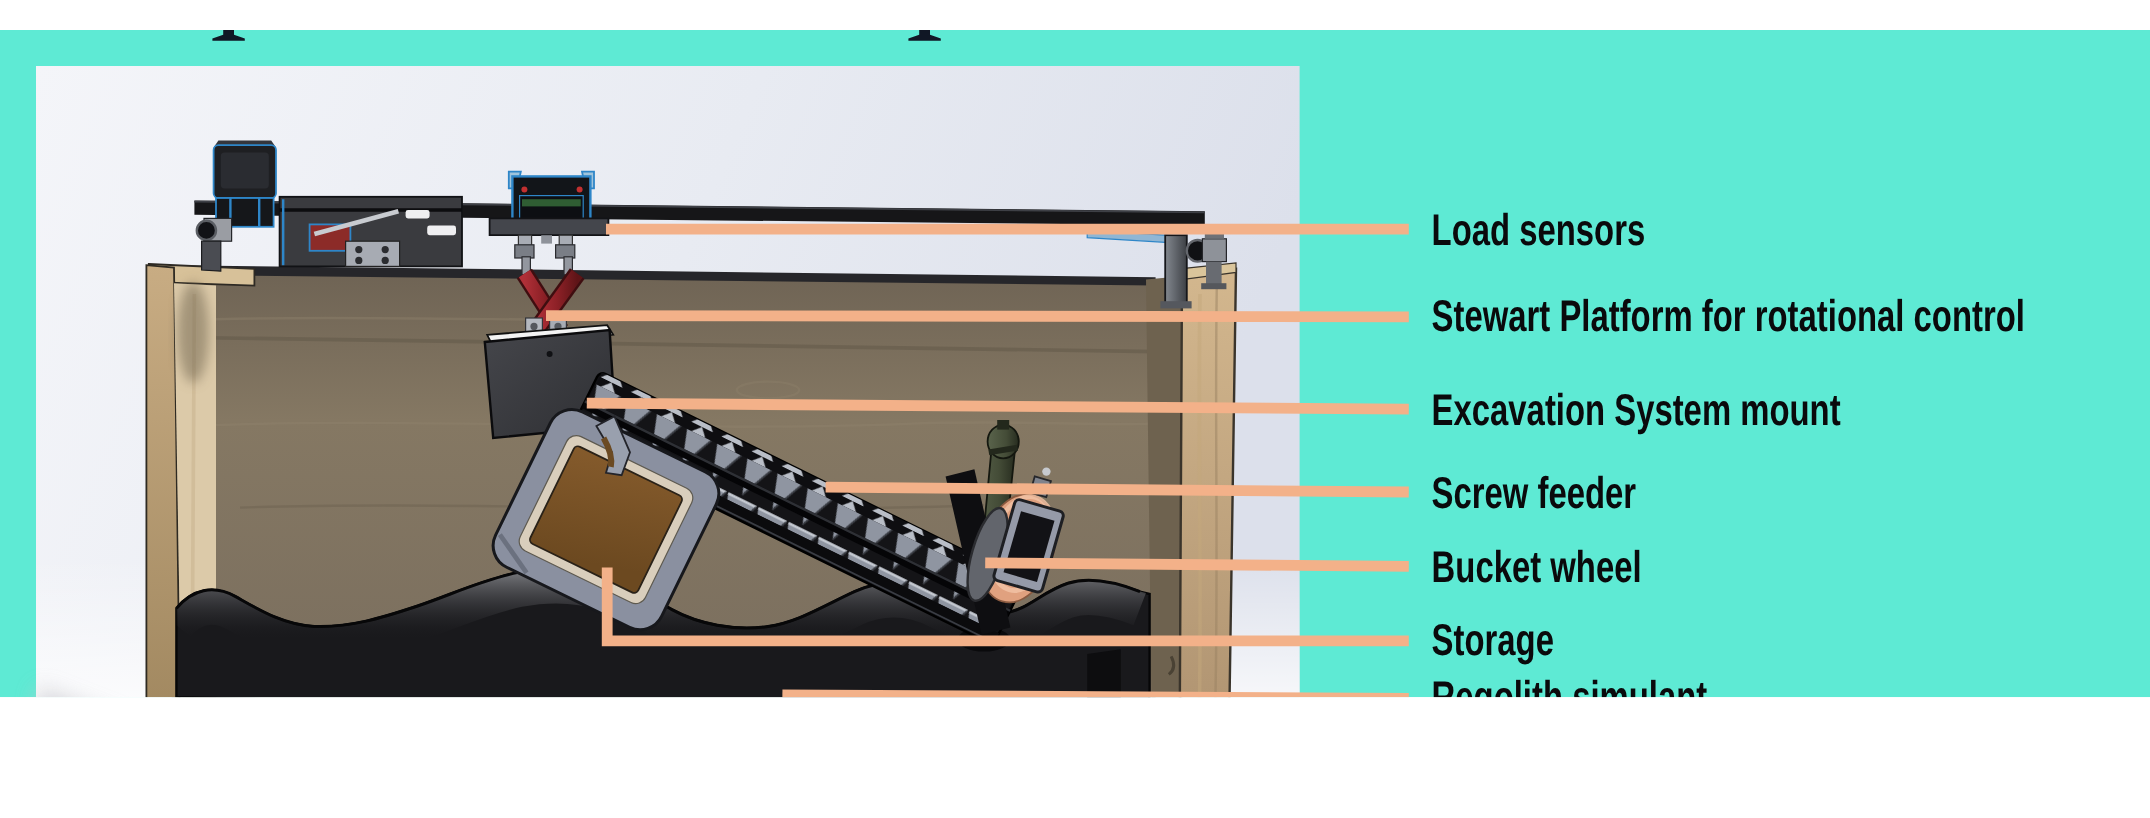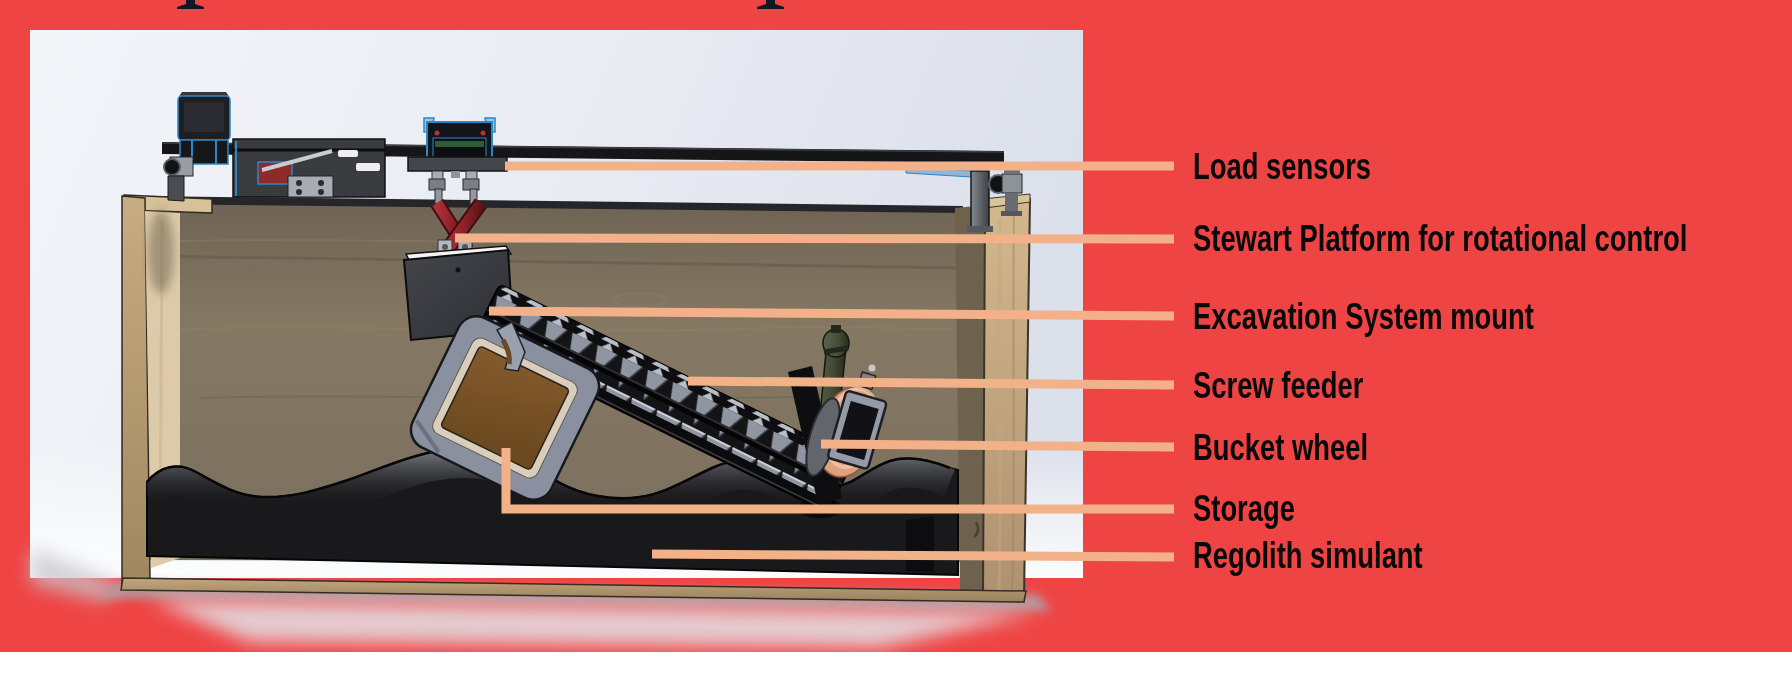--- a/index.html
+++ b/index.html
@@ -1,17 +1,17 @@
 <!DOCTYPE html>
 <html><head>
 <meta charset="utf-8">
 <style>
   html,body{margin:0;padding:0;background:#ffffff;}
-  .canvas{position:relative;width:1792px;height:652px;overflow:hidden;background:#ef4444;
-          font-family:"Liberation Sans",sans-serif;}
+  .canvas{position:relative;width:1792px;height:556px;overflow:hidden;background:#5eead4;
+          font-family:"Liberation Sans",sans-serif;margin-top:25px;}
   .scene-svg{position:absolute;left:0;top:0;width:1792px;height:682px;}
   .labels{position:absolute;left:0;top:0;width:1792px;height:682px;pointer-events:none;}
   .callout{position:absolute;left:1193px;height:44px;display:flex;align-items:center;
            font-weight:700;font-size:37px;color:#0A0A0C;white-space:nowrap;
            transform:scaleX(.74);transform-origin:left center;letter-spacing:0px;}
   .c0{top:145px}.c1{top:217px}.c2{top:295px}.c3{top:364px}.c4{top:426px}.c5{top:487px}.c6{top:534px}
 </style>
 </head>
 <body>
 

